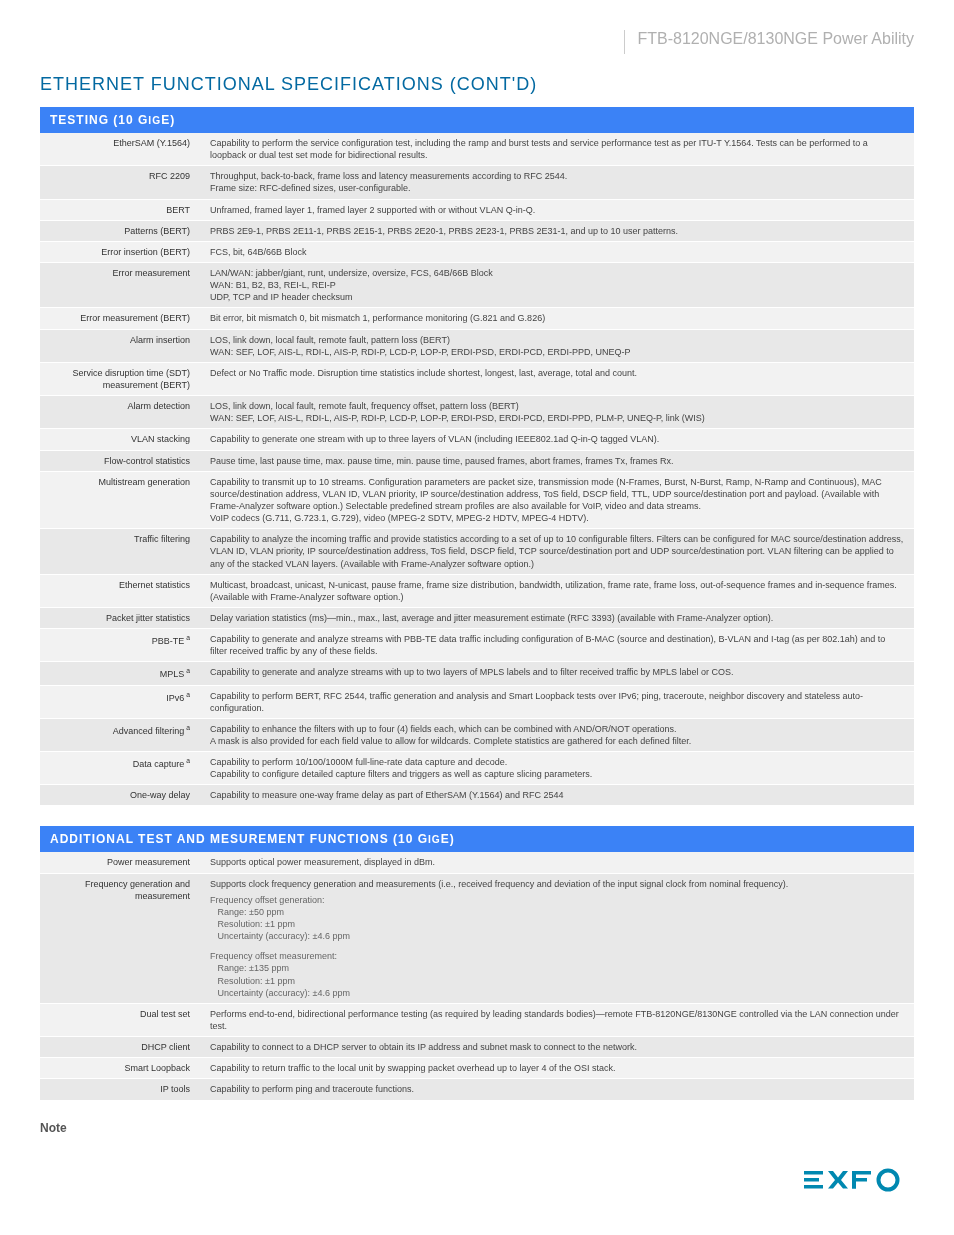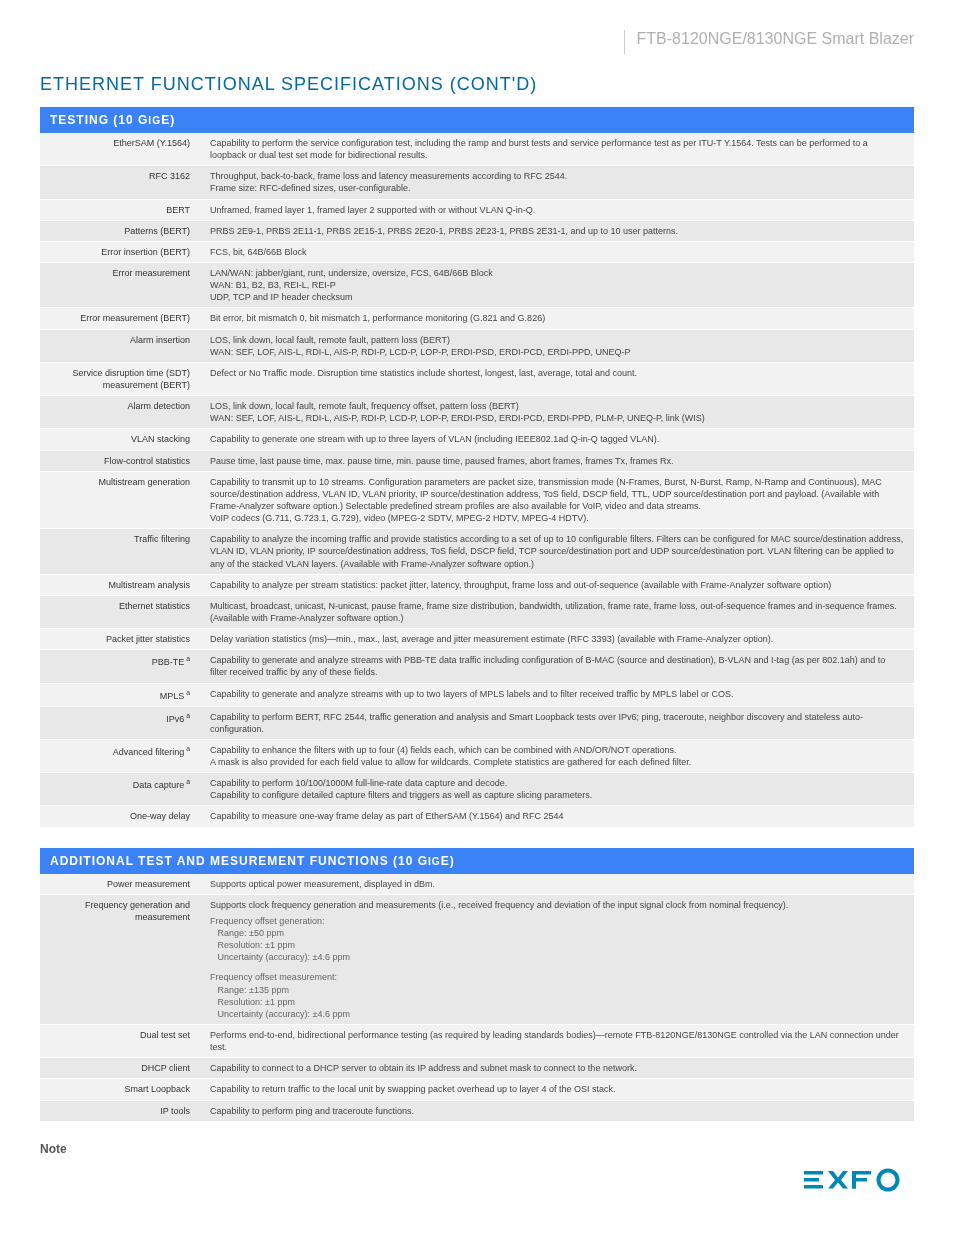--- a/index.html
+++ b/index.html
@@ -20,38 +20,38 @@
   .note-block .note-head { font-weight: bold; }
   .logo { position: absolute; bottom: 30px; right: 40px; }
   .logo-svg { width: 110px; height: 40px; }
   sup { font-size: 0.75em; }
   .sm { font-size: 0.85em; }
 </style>
 </head>
 <body>
 <div class="page">
 
-<div class="header-title">FTB-8120NGE/8130NGE Smart Blazer</div>
+<div class="header-title">FTB-8120NGE/8130NGE Power Ability</div>
 <div class="header-line"></div>
 
 <div class="section-title">ETHERNET FUNCTIONAL SPECIFICATIONS (CONT'D)</div>
 
 <table class="spec-table">
   <thead>
     <tr>
           <th colspan="2">TESTING (10 G<span class="sm">IG</span>E)</th>
         </tr>
   </thead>
   <tbody id="tbody1">
         <tr>
           <td class="label">EtherSAM (Y.1564)</td>
           <td>Capability to perform the service configuration test, including the ramp and burst tests and service performance test as per ITU-T Y.1564. Tests can be performed to a loopback or dual test set mode for bidirectional results.</td>
         </tr>
         <tr>
-          <td class="label">RFC 3162</td>
+          <td class="label">RFC 2209</td>
           <td>Throughput, back-to-back, frame loss and latency measurements according to RFC 2544.<br>Frame size: RFC-defined sizes, user-configurable.</td>
         </tr>
         <tr>
           <td class="label">BERT</td>
           <td>Unframed, framed layer 1, framed layer 2 supported with or without VLAN Q-in-Q.</td>
         </tr>
         <tr>
           <td class="label">Patterns (BERT)</td>
           <td>PRBS 2E9-1, PRBS 2E11-1, PRBS 2E15-1, PRBS 2E20-1, PRBS 2E23-1, PRBS 2E31-1, and up to 10 user patterns.</td>
         </tr>
@@ -87,24 +87,20 @@
           <td class="label">Flow-control statistics</td>
           <td>Pause time, last pause time, max. pause time, min. pause time, paused frames, abort frames, frames Tx, frames Rx.</td>
         </tr>
         <tr>
           <td class="label">Multistream generation</td>
           <td>Capability to transmit up to 10 streams. Configuration parameters are packet size, transmission mode (N-Frames, Burst, N-Burst, Ramp, N-Ramp and Continuous), MAC source/destination address, VLAN ID, VLAN priority, IP source/destination address, ToS field, DSCP field, TTL, UDP source/destination port and payload. (Available with Frame-Analyzer software option.) Selectable predefined stream profiles are also available for VoIP, video and data streams.<br>VoIP codecs (G.711, G.723.1, G.729), video (MPEG-2 SDTV, MPEG-2 HDTV, MPEG-4 HDTV).</td>
         </tr>
         <tr>
           <td class="label">Traffic filtering</td>
           <td>Capability to analyze the incoming traffic and provide statistics according to a set of up to 10 configurable filters. Filters can be configured for MAC source/destination address, VLAN ID, VLAN priority, IP source/destination address, ToS field, DSCP field, TCP source/destination port and UDP source/destination port. VLAN filtering can be applied to any of the stacked VLAN layers. (Available with Frame-Analyzer software option.)</td>
-        </tr>
-        <tr>
-          <td class="label">Multistream analysis</td>
-          <td>Capability to analyze per stream statistics: packet jitter, latency, throughput, frame loss and out-of-sequence (available with Frame-Analyzer software option)</td>
         </tr>
         <tr>
           <td class="label">Ethernet statistics</td>
           <td>Multicast, broadcast, unicast, N-unicast, pause frame, frame size distribution, bandwidth, utilization, frame rate, frame loss, out-of-sequence frames and in-sequence frames. (Available with Frame-Analyzer software option.)</td>
         </tr>
         <tr>
           <td class="label">Packet jitter statistics</td>
           <td>Delay variation statistics (ms)—min., max., last, average and jitter measurement estimate (RFC 3393) (available with Frame-Analyzer option).</td>
         </tr>
         <tr>

